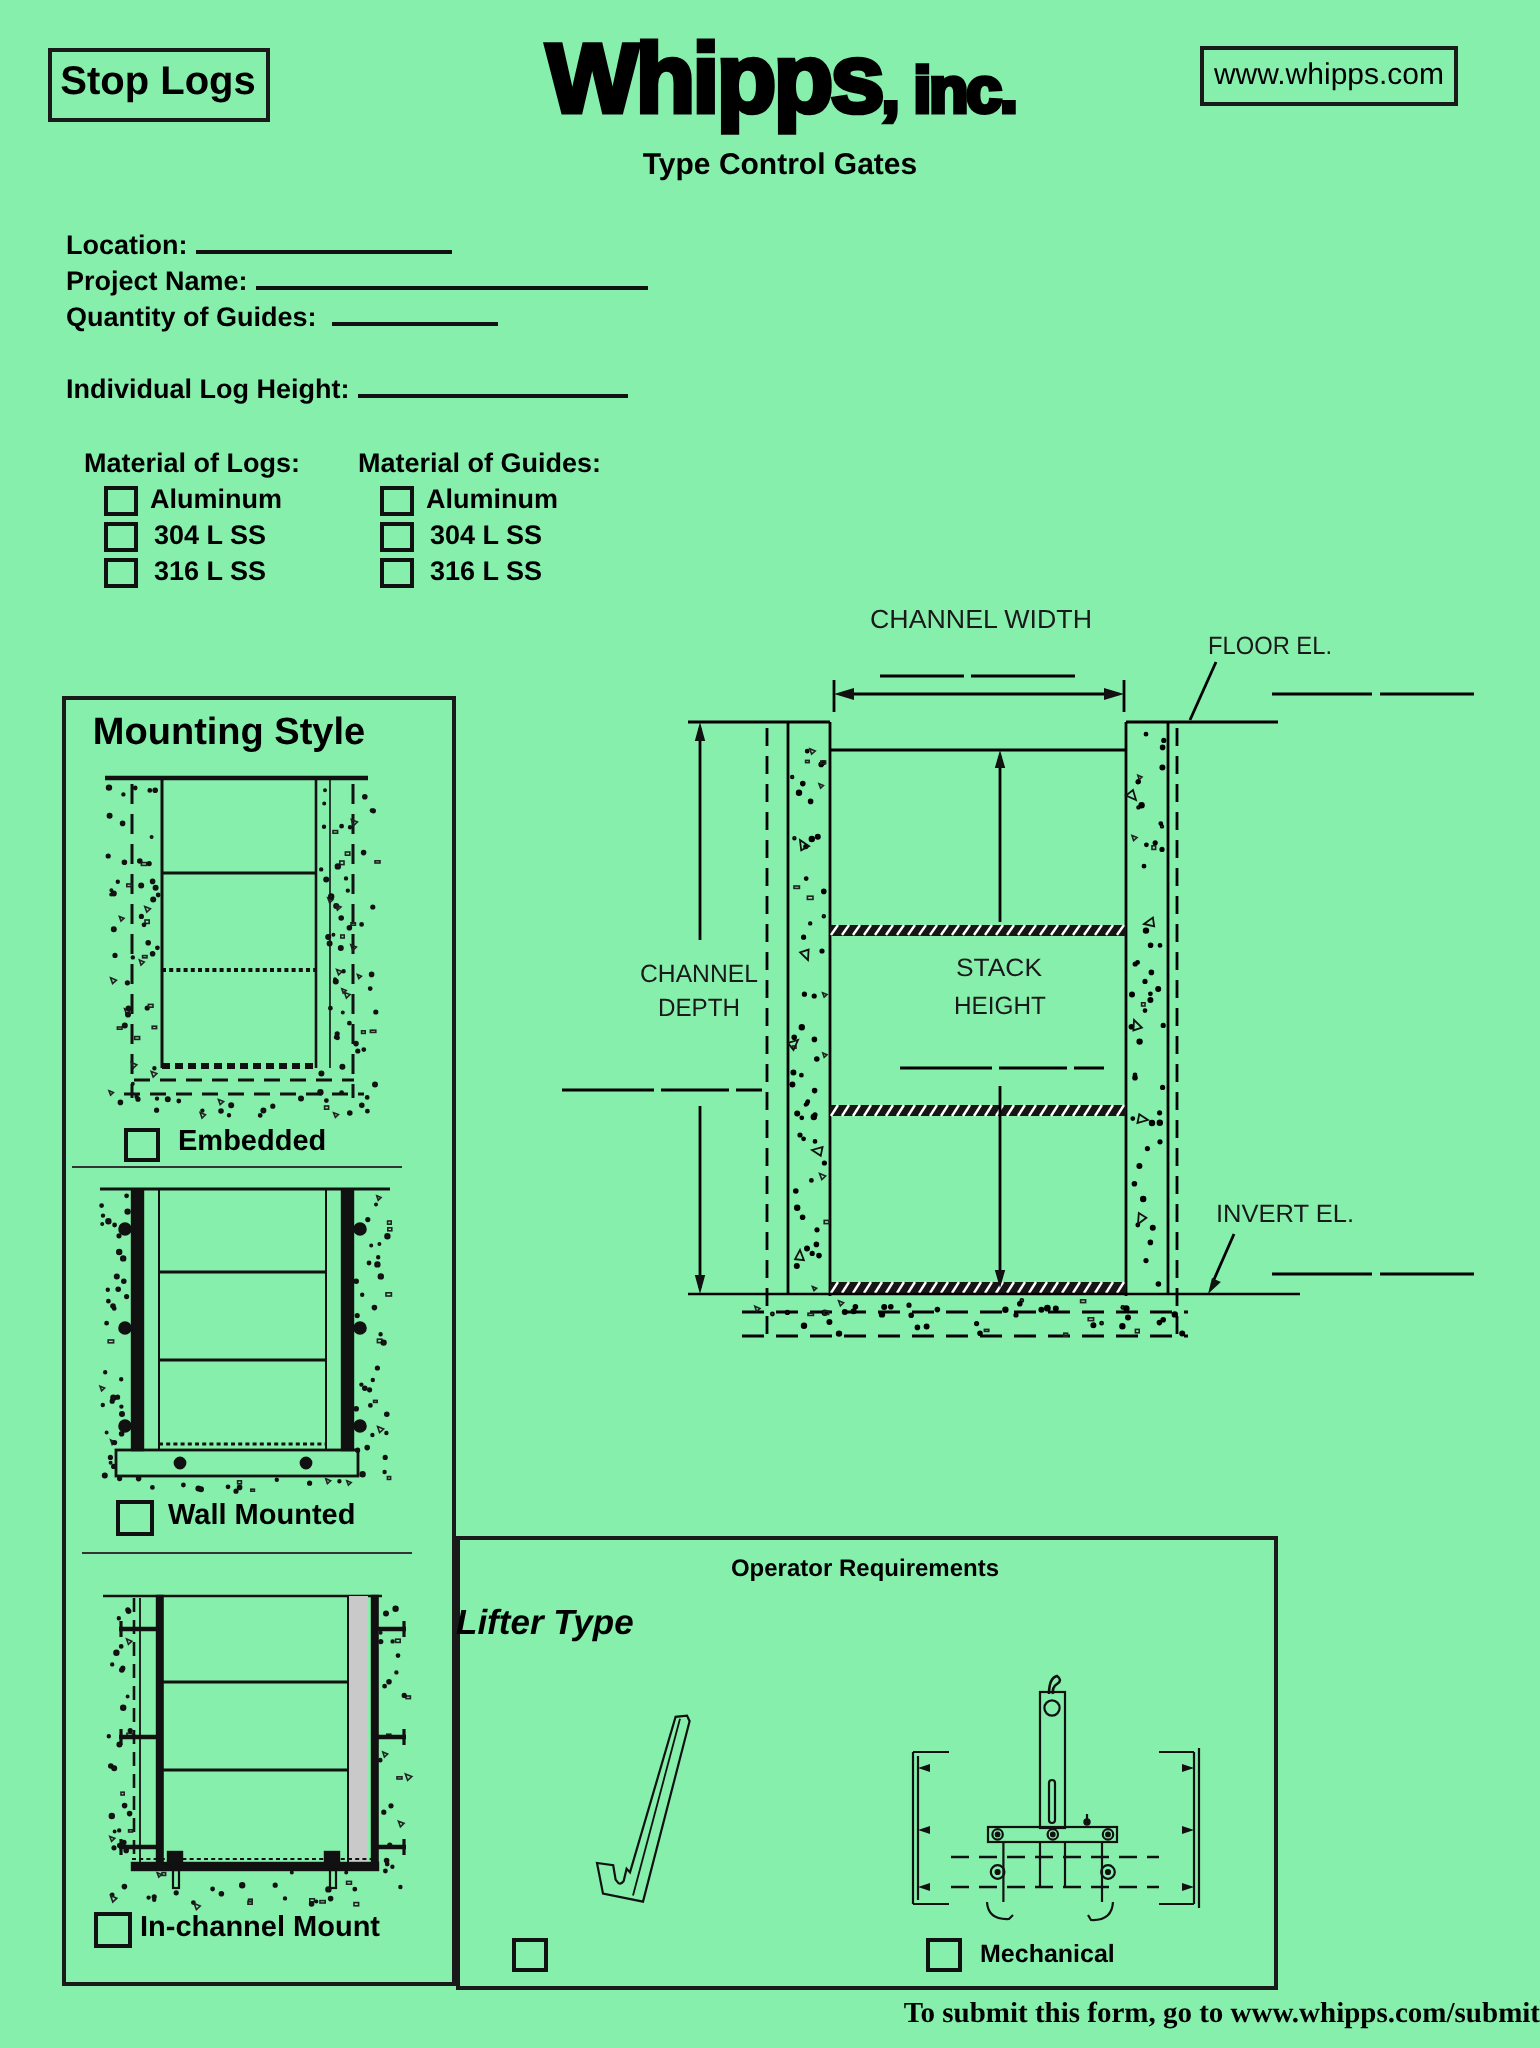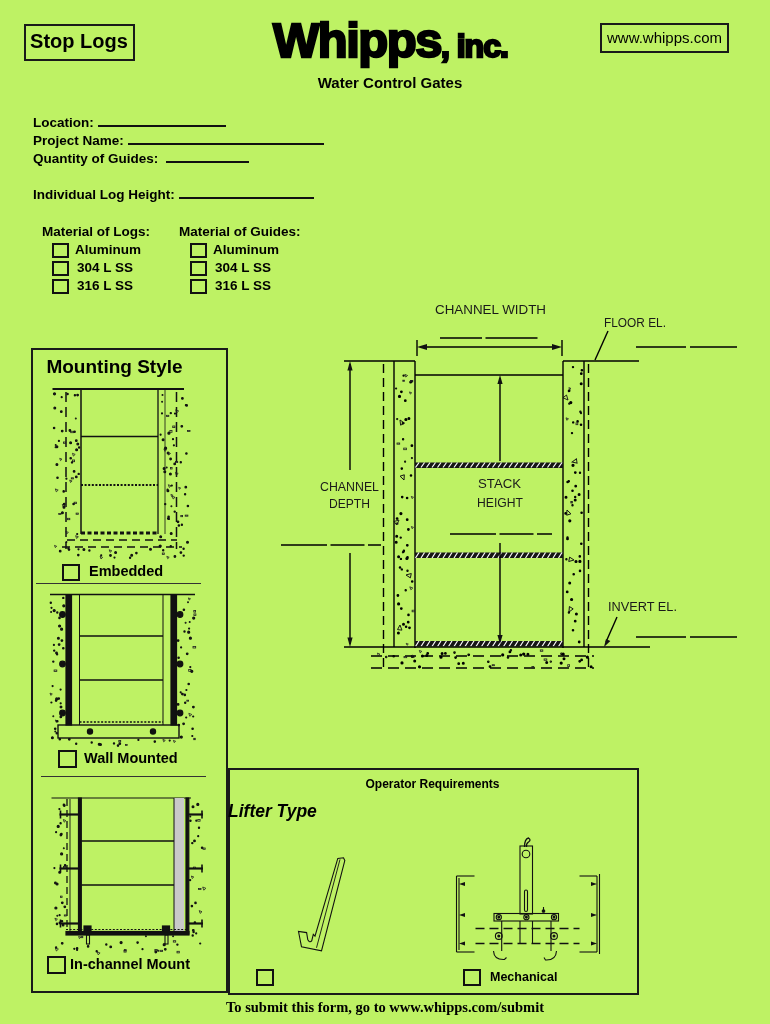--- a/index.html
+++ b/index.html
@@ -1,36 +1,36 @@
 <!DOCTYPE html>
 <html><head>
 <meta charset="utf-8">
 <style>
 html,body{margin:0;padding:0;background:#fff;}
-.page{position:relative;width:770px;height:1024px;background:#bef264;overflow:hidden;
+.page{position:relative;width:770px;height:1024px;background:#86efac;overflow:hidden;
   font-family:"Liberation Sans",sans-serif;color:#000;}
 .abs{position:absolute;}
 .b{font-weight:bold;}
 .blank{display:inline-block;border-bottom:2px solid #111;height:12px;vertical-align:baseline;}
 </style>
 </head>
 <body>
 <div class="page">
 
 <div class="abs" style="left:24px;top:24px;width:107px;height:33px;border:2px solid #1a1a1a;"></div>
 
 <div class="abs b" style="left:24px;top:30px;width:110px;text-align:center;font-size:20px;">Stop Logs</div>
 
 <div class="abs b" style="left:273px;top:12px;width:260px;height:56px;font-size:49px;letter-spacing:-1.5px;-webkit-text-stroke:2.4px #000;">Whipps<span style="font-size:32px;letter-spacing:-1px;">, inc.</span></div>
 
 <div class="abs" style="left:600px;top:23px;width:125px;height:26px;border:2px solid #1a1a1a;"></div>
 
 <div class="abs" style="left:600px;top:29px;width:129px;text-align:center;font-size:15px;">www.whipps.com</div>
 
-<div class="abs b" style="left:270px;top:74px;width:240px;text-align:center;font-size:15px;">Water Control Gates</div>
+<div class="abs b" style="left:270px;top:74px;width:240px;text-align:center;font-size:15px;">Type Control Gates</div>
 
 <div class="abs b" style="left:33px;top:113px;font-size:13.5px;">Location: <span class="blank" style="width:128px;"></span></div>
 
 <div class="abs b" style="left:33px;top:131px;font-size:13.5px;">Project Name: <span class="blank" style="width:196px;"></span></div>
 
 <div class="abs b" style="left:33px;top:149px;font-size:13.5px;">Quantity of Guides: &nbsp;<span class="blank" style="width:83px;"></span></div>
 
 
 <div class="abs b" style="left:33px;top:185px;font-size:13.5px;">Individual Log Height: <span class="blank" style="width:135px;"></span></div>
 
@@ -849,15 +849,15 @@
           <path d="M493.5 951 q0.5 9 11 8.5 l2-2"></path>
           <path d="M556.5 951 q-0.5 9.5 -11 9 l-1.5-2.5"></path>
         </g>
         <g stroke-dasharray="9 5" stroke-width="1.3">
           <line x1="475.5" y1="928.5" x2="579.5" y2="928.5"></line>
           <line x1="475.5" y1="943.5" x2="579.5" y2="943.5"></line>
         </g>
       </g>
     </svg>
 
-<div class="abs b" style="left:0px;top:999px;width:770px;text-align:center;font-family:'Liberation Serif',serif;font-size:14.5px;">To submit this form, go to www.whipps.com/submit</div>
+<div class="abs b" style="left:0px;top:999px;width:770px;text-align:right;font-family:'Liberation Serif',serif;font-size:14.5px;">To submit this form, go to www.whipps.com/submit</div>
 
 </div>
 
 </body></html>

